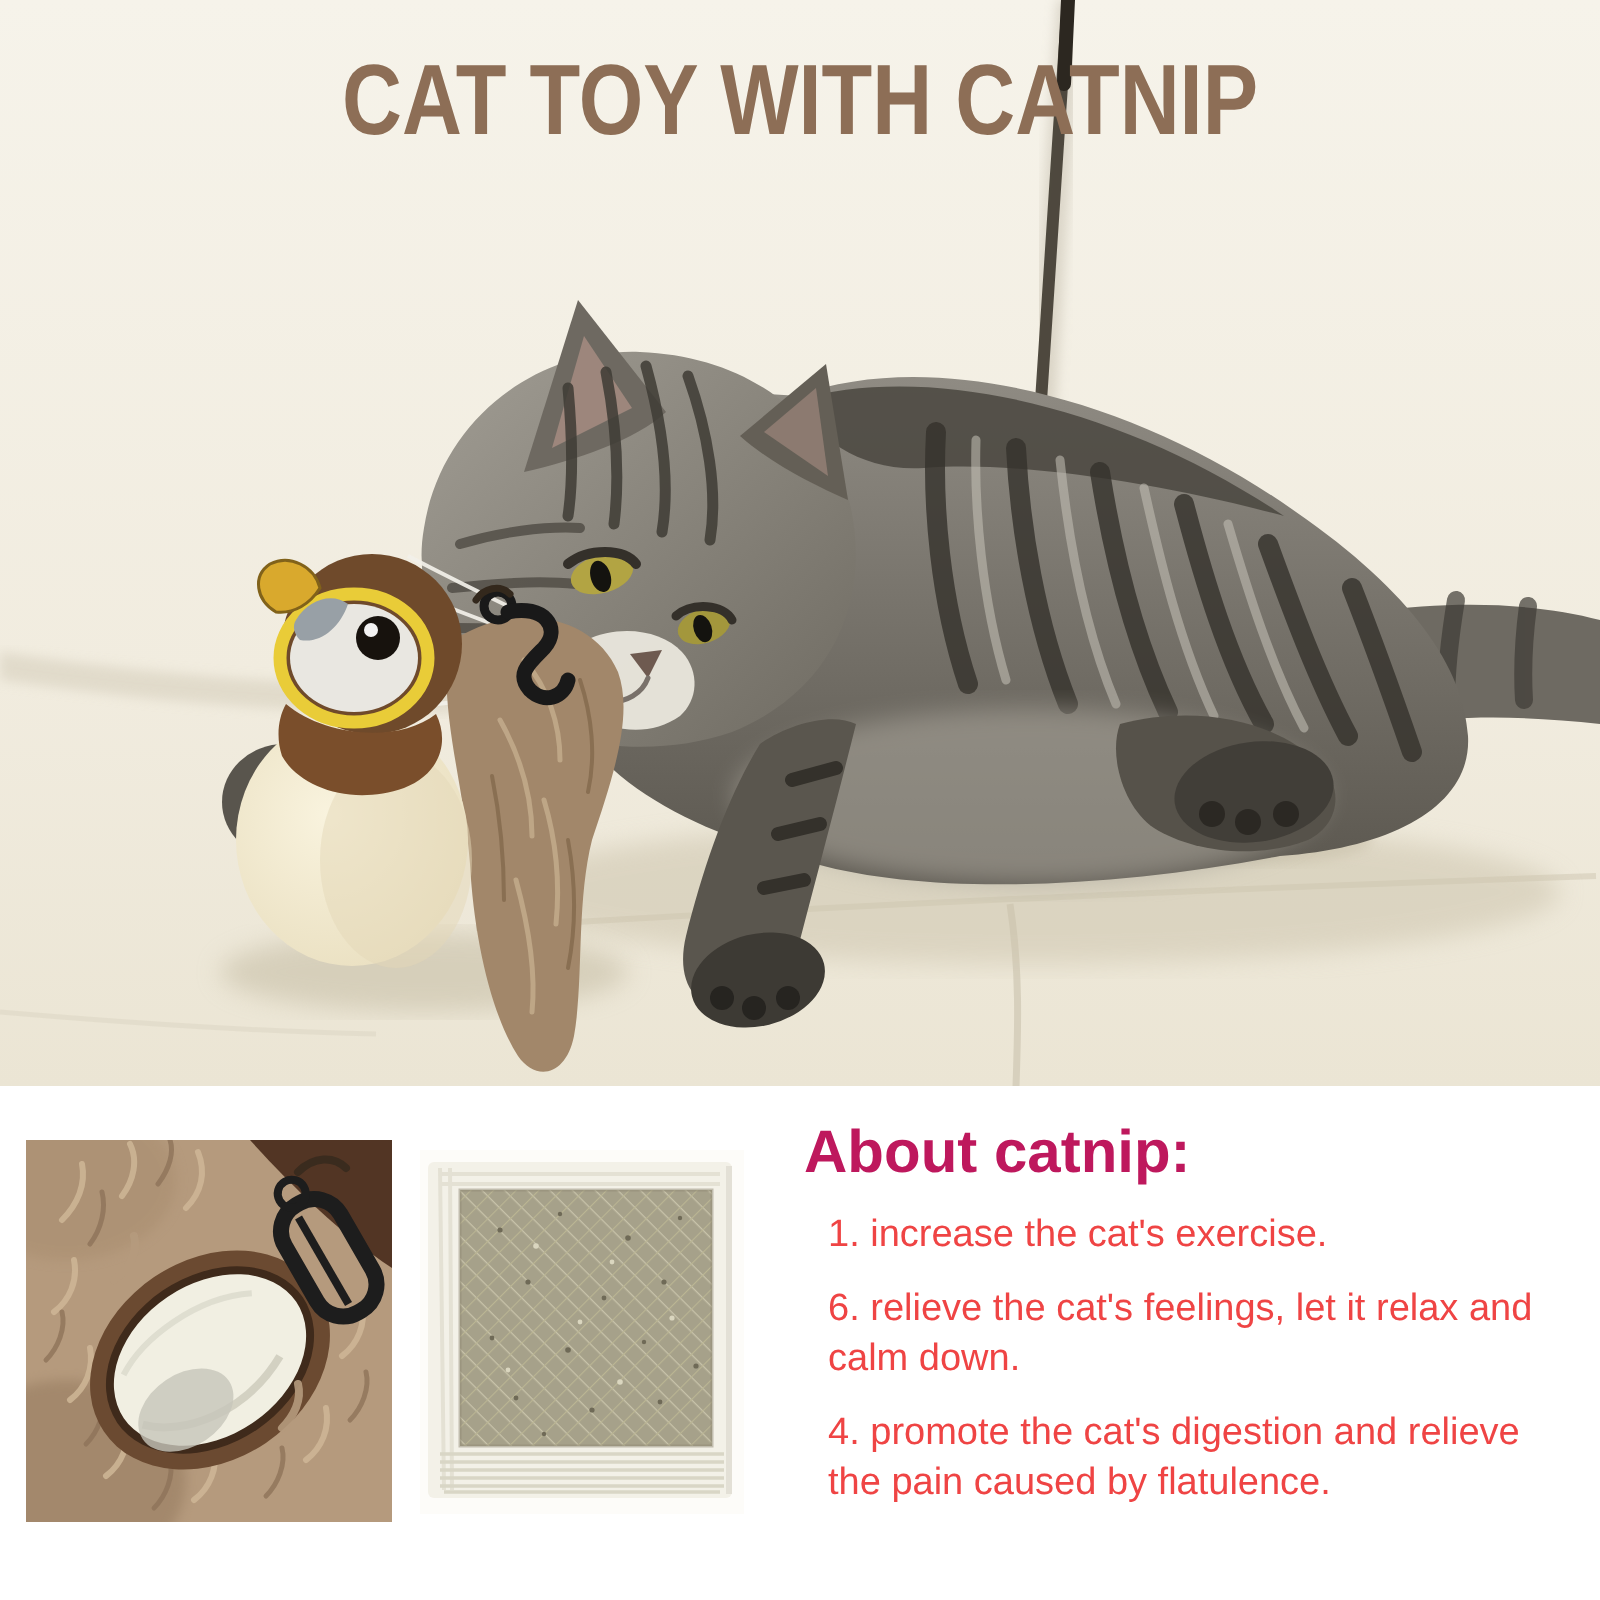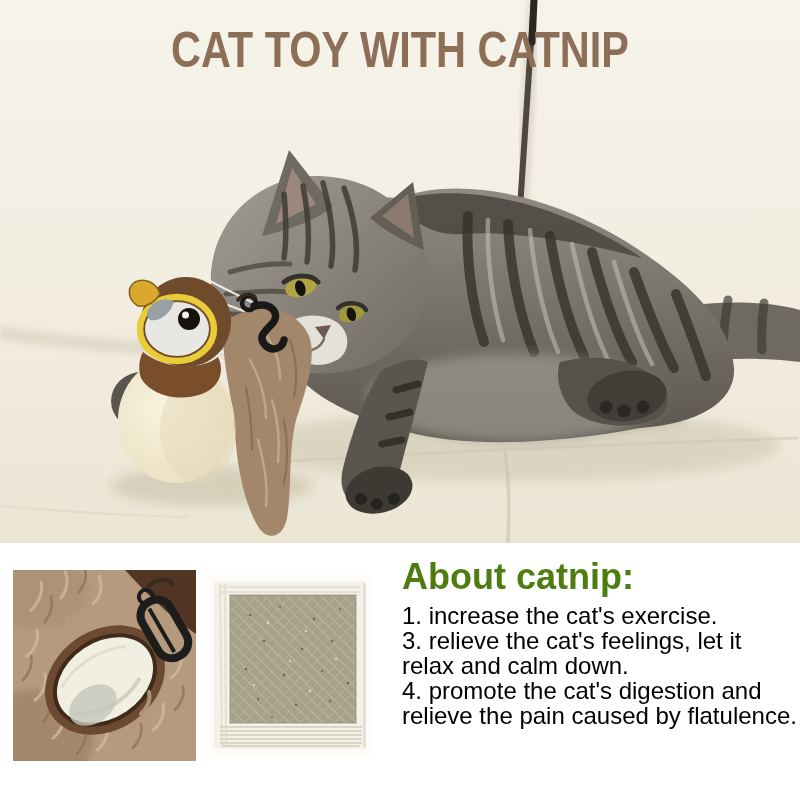--- a/index.html
+++ b/index.html
@@ -17,24 +17,24 @@
     transform:scaleX(.83);transform-origin:center top;white-space:nowrap;
   }
   
   .bottom{position:absolute;left:0;top:543px;width:800px;height:257px;background:#ffffff;}
   .thumb{position:absolute;margin:0;padding:0;}
   .thumb svg{display:block;}
   .thumb1{left:13px;top:27px;width:183px;height:191px;}
   .thumb2{left:210px;top:32px;width:162px;height:182px;}
   .about{position:absolute;left:402px;top:18px;width:396px;}
   .about h2{
-    margin:0 0 10px 0;font-size:36px;line-height:32px;font-weight:bold;color:#4d7c0f;
+    margin:0 0 10px 0;font-size:30px;line-height:32px;font-weight:bold;color:#be185d;
   }
   .about p{
-    margin:0;font-size:24px;line-height:25px;color:#000000;
+    margin:12px;font-size:19px;line-height:25px;color:#ef4444;
   }
 </style>
 </head>
 <body>
 
 <div class="canvas">
 
   <section class="photo">
     <svg width="800" height="543" viewBox="0 0 800 543" aria-hidden="true">
       <defs>
@@ -295,19 +295,19 @@
             <line x1="12" y1="171" x2="150" y2="171"></line>
         </g>
         <rect x="153" y="8" width="3" height="164" fill="#e3e0d6"></rect>
       </svg>
     </figure>
 
     <div class="about">
       <h2>About catnip:</h2>
       <div class="about-items">
         <p>1. increase the cat's exercise.</p>
-        <p>3. relieve the cat's feelings, let it relax and calm down.</p>
+        <p>6. relieve the cat's feelings, let it relax and calm down.</p>
         <p>4. promote the cat's digestion and relieve the pain caused by flatulence.</p>
       </div>
     </div>
   </section>
 
 </div>
 
 </body></html>

